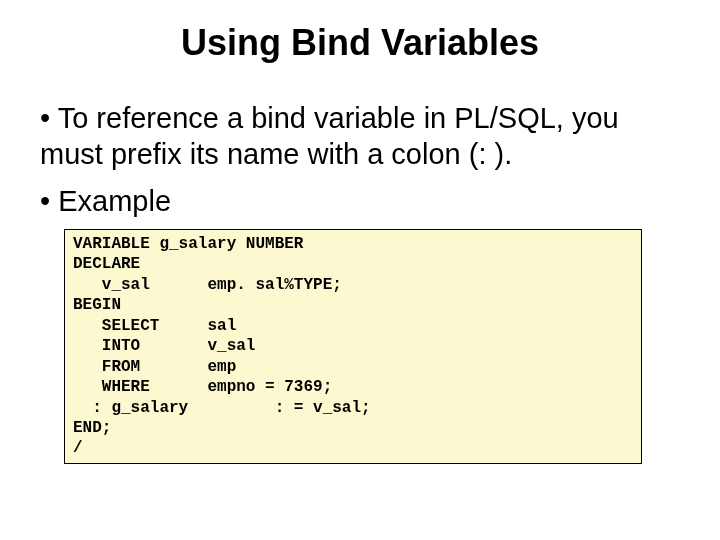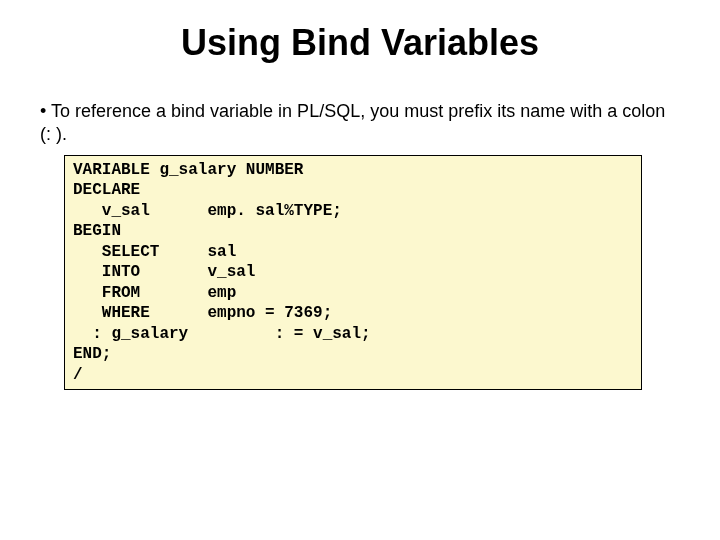--- a/index.html
+++ b/index.html
@@ -12,21 +12,21 @@
     padding: 20px 40px;
   }
   .title {
     font-size: 36px;
     text-align: center;
     margin-top: 2px;
     margin-bottom: 36px;
     font-weight: bold;
   }
   .bullets {
-    font-size: 18px;
+    font-size: 29px;
     line-height: 1.25;
     margin-left: 0;
     margin-top: 24px;
   }
   .bullets p {
     margin-bottom: 10px;
   }
   .code-box {
     border: 1.5px solid #000;
     background: #fcf8cf;
@@ -42,20 +42,21 @@
     color: #000;
   }
 </style>
 </head>
 <body>
 
 <h1 class="title">Using Bind Variables</h1>
 
 <div class="bullets">
   <p>• To reference a bind variable in PL/SQL, you must prefix its name with a colon (: ).</p>
+  <p>• Example</p>
 </div>
 
 <div class="code-box">VARIABLE g_salary NUMBER
 DECLARE
    v_sal      emp. sal%TYPE;
 BEGIN
    SELECT     sal
    INTO       v_sal
    FROM       emp
    WHERE      empno = 7369;

